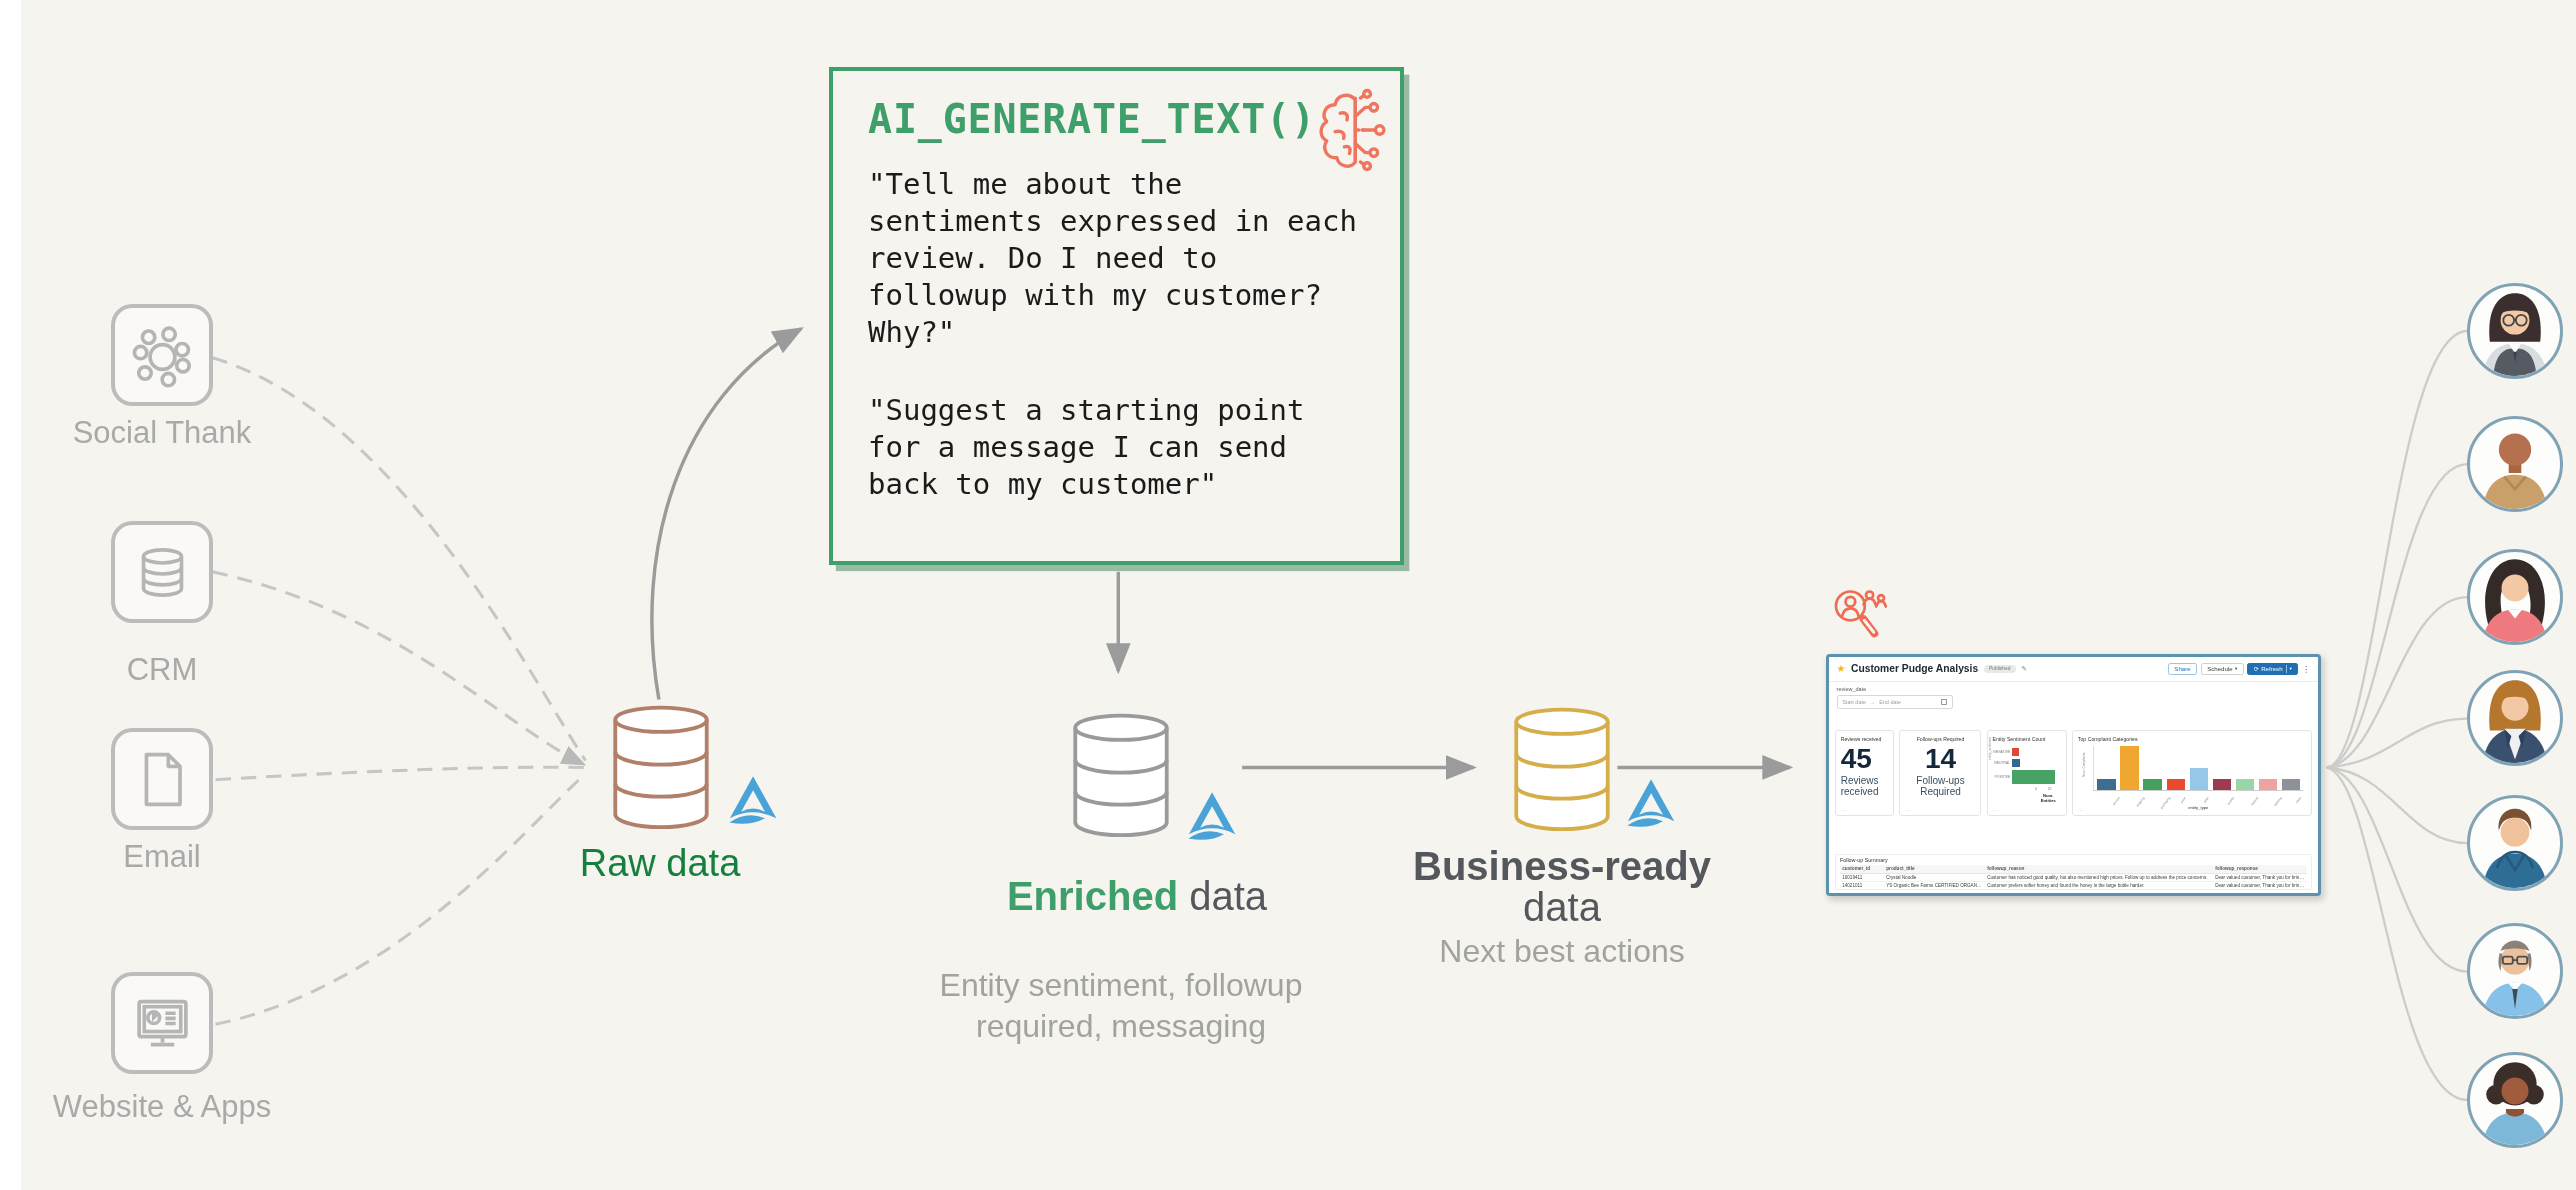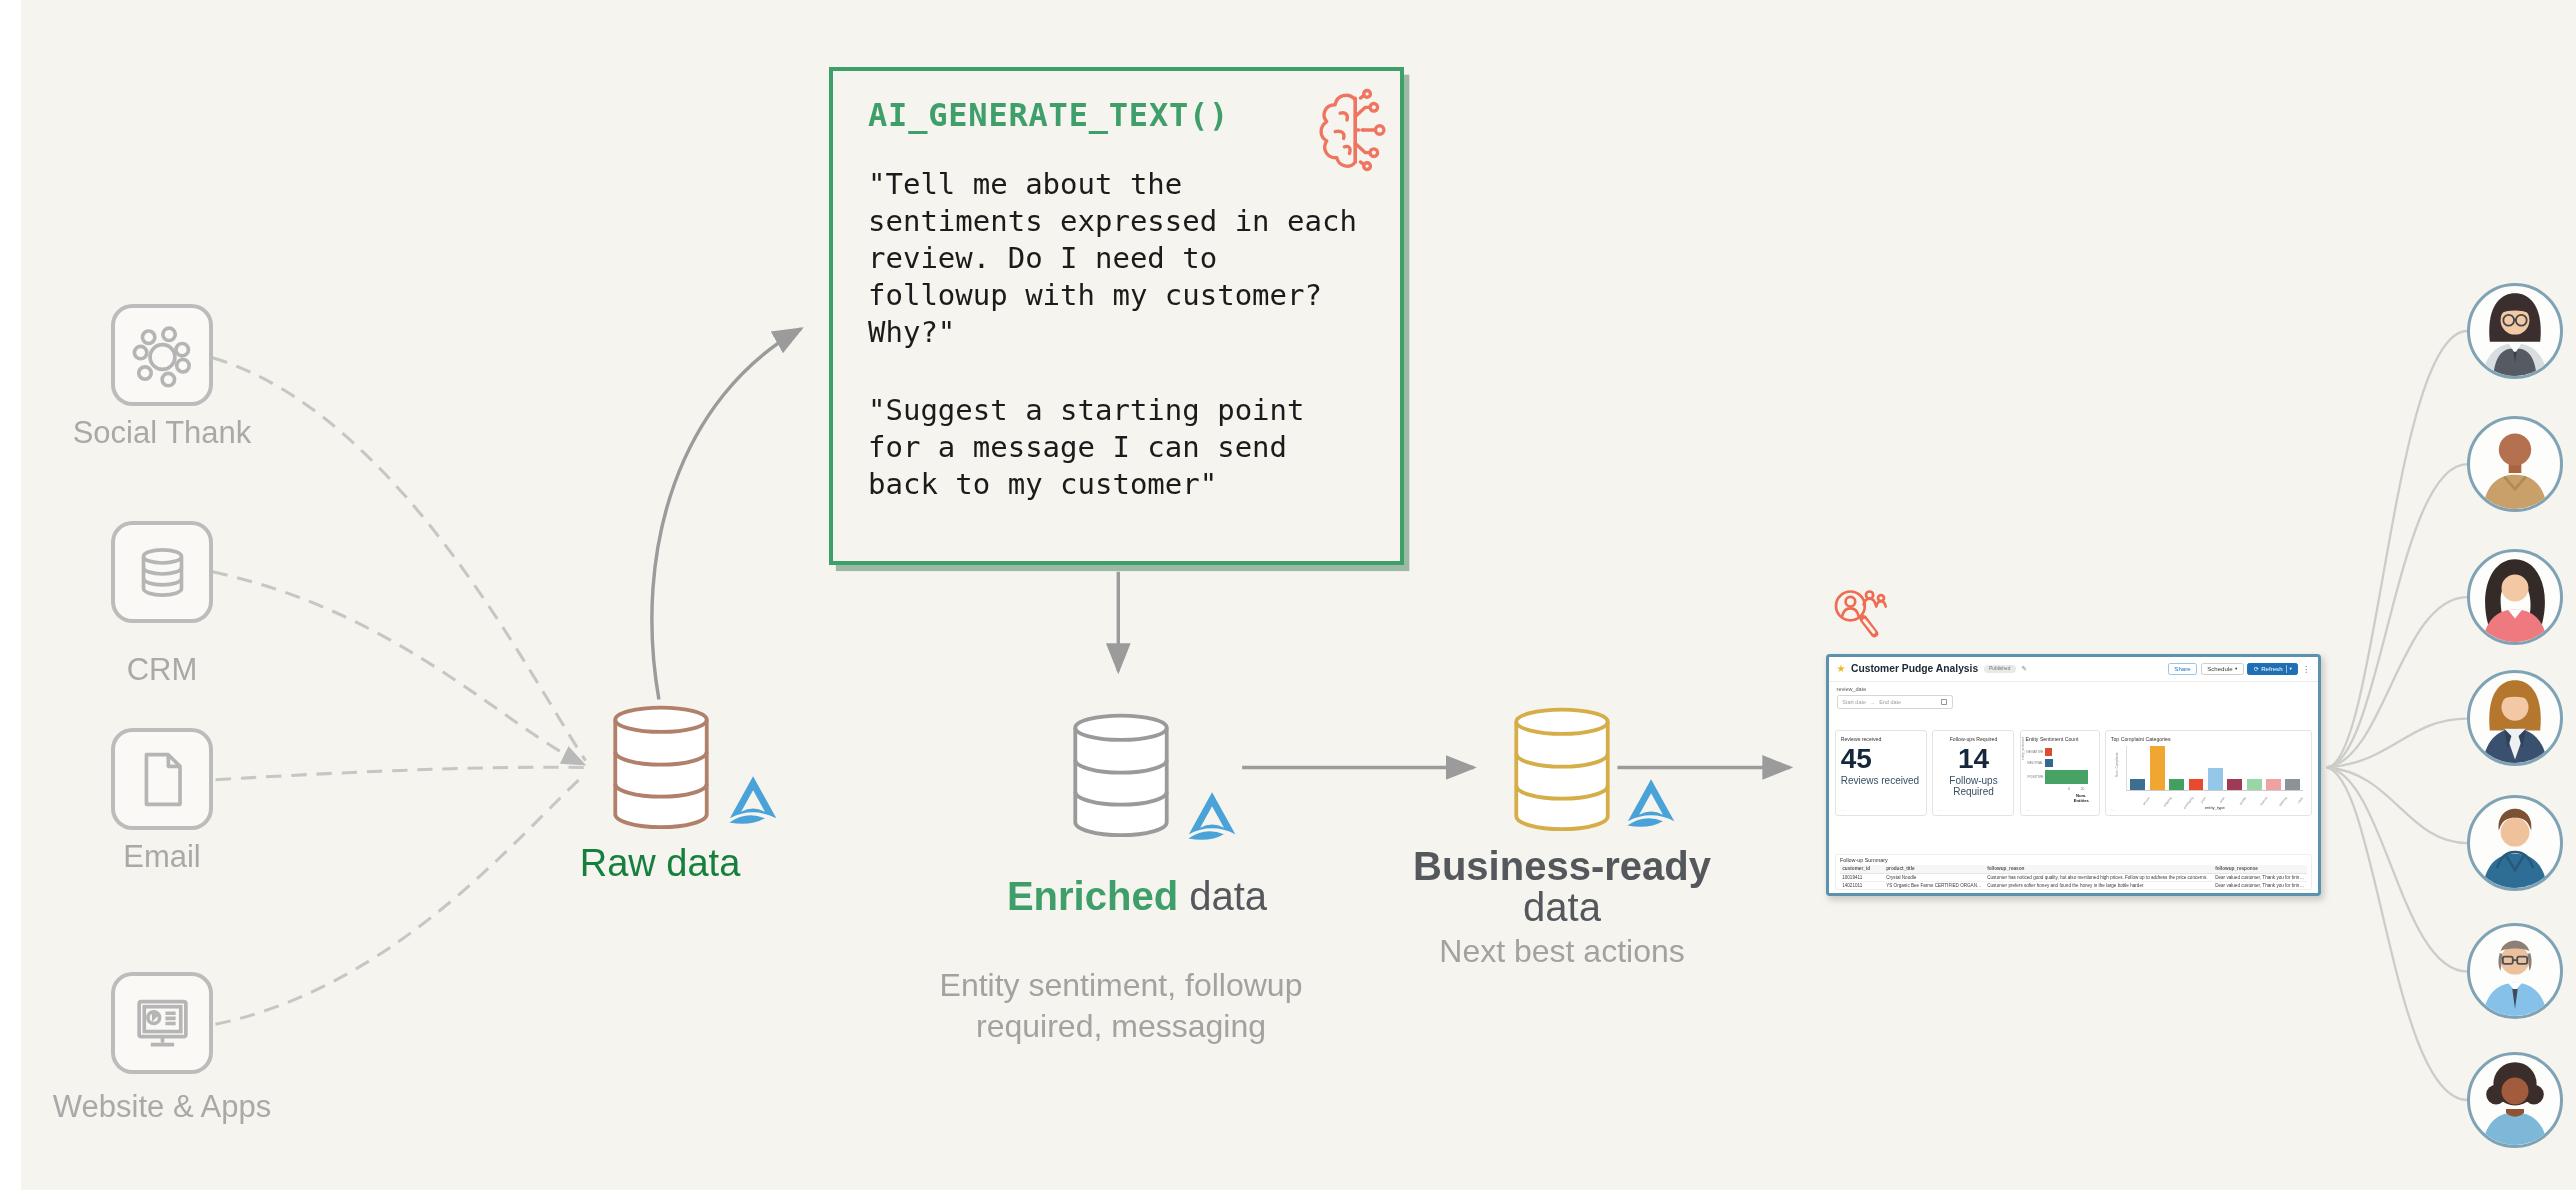--- a/index.html
+++ b/index.html
@@ -20,21 +20,21 @@
   .delta{width:54px;height:60px;z-index:2}
   .stage-label{transform:translateX(-50%);white-space:nowrap;z-index:1}
   .raw-label{font-size:38px;font-weight:500;color:#15803d}
   .enr-label{font-size:40px;font-weight:500;color:#54585c}
   .enr-label .hl{color:#3f9f6a;font-weight:700}
   .biz1{font-size:40px;font-weight:700;color:#54585c}
   .biz2{font-size:40px;font-weight:500;color:#54585c}
   .sub-label{font-size:32px;line-height:41px;color:#a2a2a0;text-align:center;white-space:pre-line}
   
   #ai-box{left:829px;top:67px;width:575px;height:498px;border:4.6px solid #3f9f6a;background:#f6f4ee;box-shadow:6.1px 6.9px 0 -0.8px rgba(43,115,72,.45);z-index:2}
-  #ai-title{left:35px;top:24.5px;font-size:32px;font-weight:bold;color:#3f9f6a;letter-spacing:0.8px}
+  #ai-title{left:35px;top:24.5px;font-size:40px;font-weight:bold;color:#3f9f6a;letter-spacing:0.8px}
   .ai-prompt{left:35px;width:504px;font-size:29px;line-height:37px;color:#1b1b1b;white-space:pre-line}
   #ai-p1{top:95px}
   #ai-p2{top:321px}
   #brain-icon{left:482px;top:17px;width:84px;height:84px;color:#ef7560}
   
   #find-icon{left:1830px;top:582px;width:60px;height:67px;color:#ef6c52;z-index:1}
   
   #dashboard{left:1826px;top:654px;width:495px;height:242px;background:#fff;border:3.1px solid #5b92ae;border-radius:3.8px;box-shadow:2.3px 3.1px 7.6px rgba(0,0,0,.18);z-index:1;font-family:"Liberation Sans",sans-serif}
   .db-header{position:absolute;left:0;right:0;top:0;height:24.5px;display:flex;align-items:center;gap:5.4px;padding:0 7.6px;border-bottom:0.8px solid #ededed}
   .db-star{font-size:10px;color:#f1b722}
@@ -48,21 +48,21 @@
   .btn .caret{font-size:4.6px}
   .btn.refresh .sep{width:0.8px;height:7.6px;background:rgba(255,255,255,.55);margin:0 0.8px}
   .db-menu{font-size:8.4px;color:#555}
   .db-filter{position:absolute;left:7.6px;top:29px}
   .flt-label{font-size:5.5px;color:#555}
   .flt-input{margin-top:3.1px;width:116px;height:13.8px;border:0.8px solid #d6d6d6;border-radius:2.3px;display:flex;align-items:center;gap:3.8px;padding:0 4.6px;font-size:5.5px;color:#a0a0a0;background:#fff}
   .flt-arrow{color:#b5b5b5}
   .cal-icon{margin-left:auto;width:6.1px;height:6.1px;border:0.8px solid #999;border-top:1.9px solid #999;border-radius:0.8px}
   .db-cards{position:absolute;left:6.1px;right:6.1px;top:73px;height:86px;display:flex;gap:5.4px}
   .card{border:0.8px solid #e3e3e3;border-radius:3.1px;background:#fff;position:relative;padding:4.6px 4.6px}
-  .c1{width:92px}.c2{width:82px;text-align:center}.c3{width:80px}.c4{flex:1}
+  .c1{width:59px}.c2{width:82px;text-align:center}.c3{width:80px}.c4{flex:1}
   .kpi-title,.crt-title{font-size:5.2px;color:#333;white-space:nowrap;overflow:hidden}
   .kpi-value{font-size:28px;font-weight:700;color:#15273a;line-height:1;margin-top:3.1px}
   .kpi-caption{font-size:10px;color:#374f63;line-height:1.12;margin-top:2.3px}
   .card-foot{position:absolute;left:4.6px;bottom:2.3px;font-size:4.6px;color:#b8b8b8}
   
   #sent-wrap{position:relative;margin-top:6.9px;padding-left:21.4px}
   .srow{display:flex;align-items:center;margin-bottom:3.1px}
   .stick{width:20px;margin-left:-21.4px;font-size:3.4px;color:#777;text-align:right;padding-right:2.3px;flex:none}
   .strack{flex:1;height:7.6px;position:relative}
   .srow:nth-child(3) .strack{height:14.5px}

